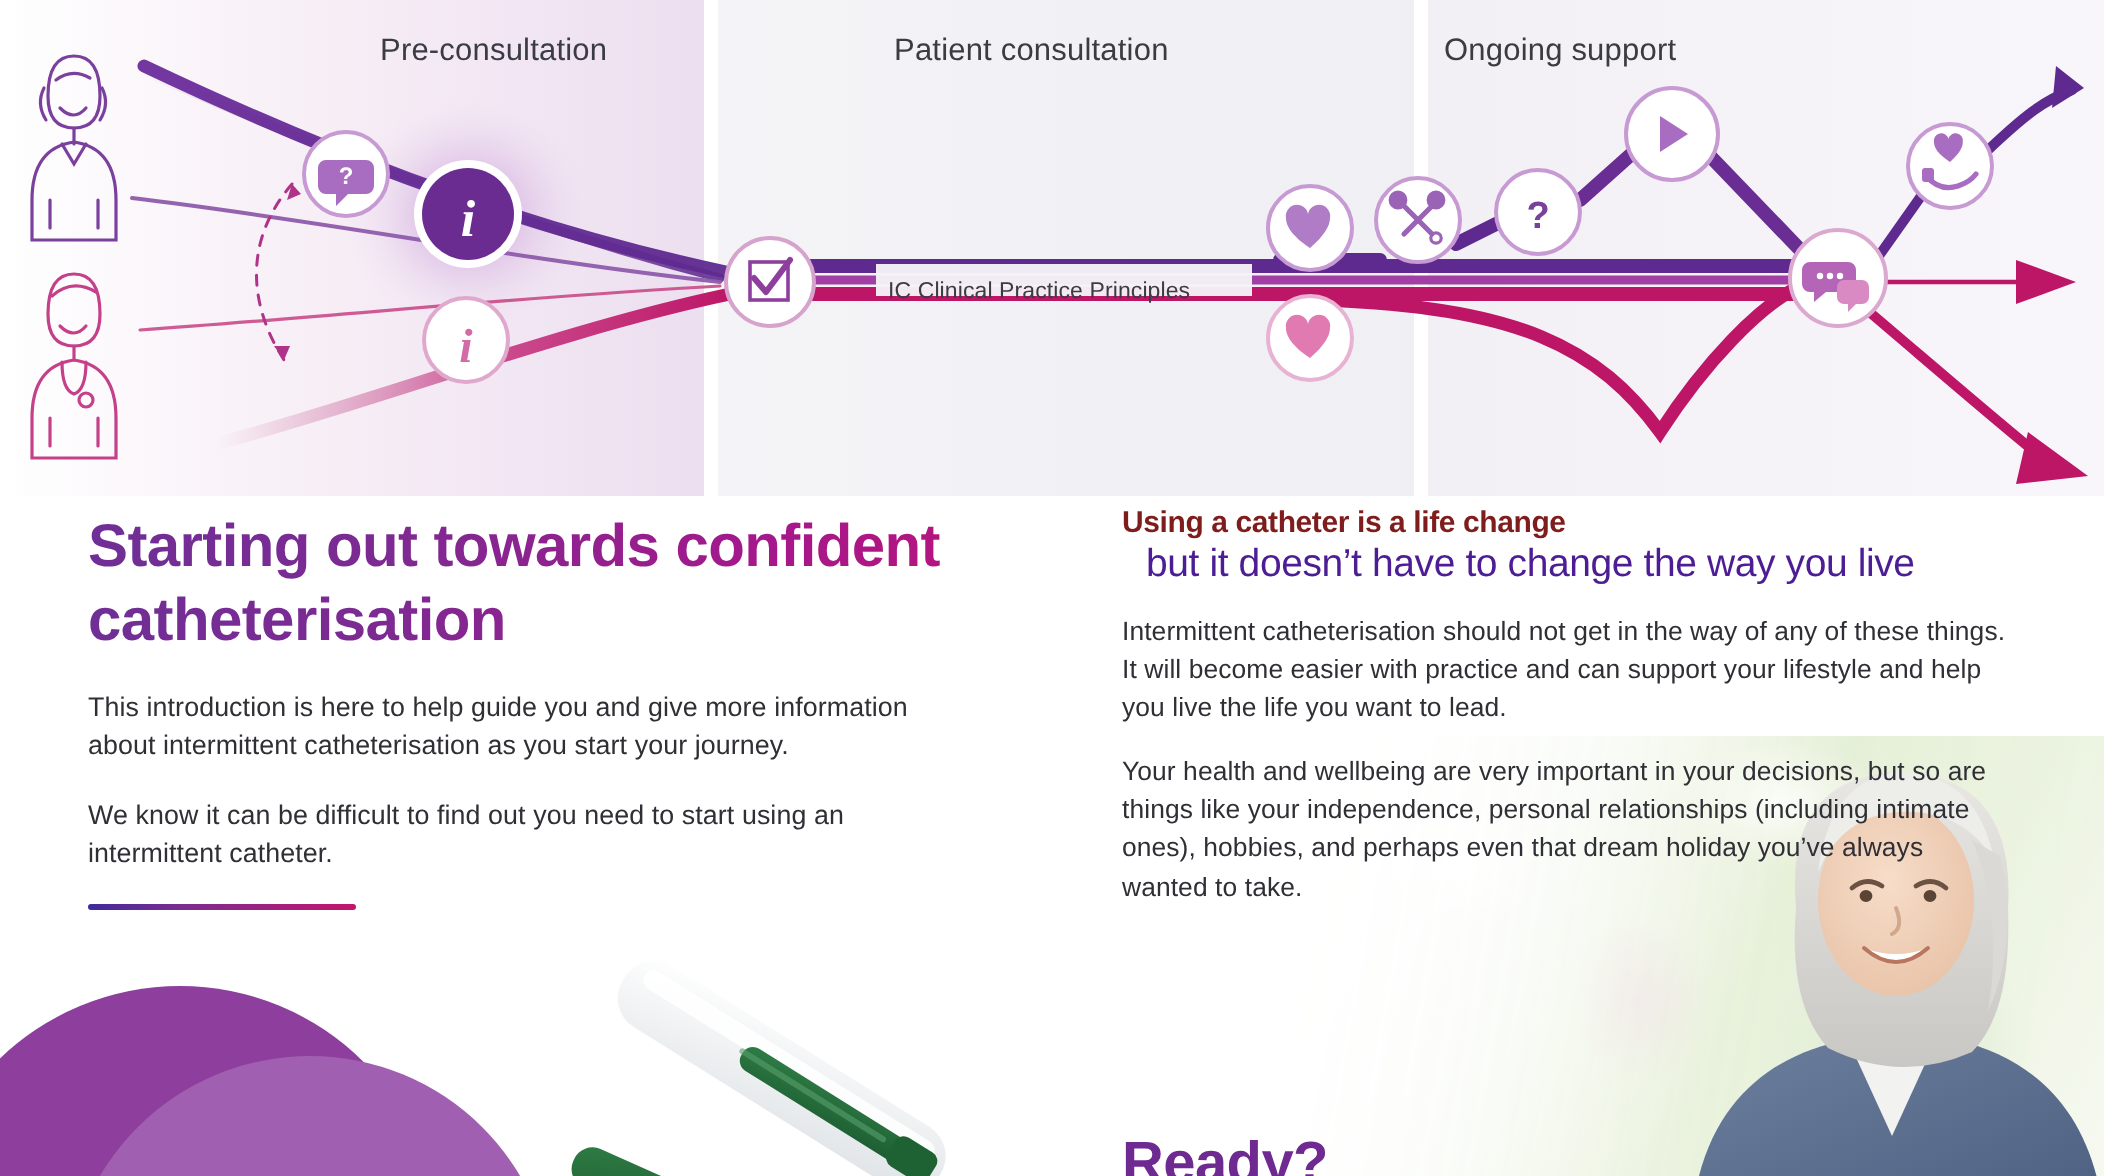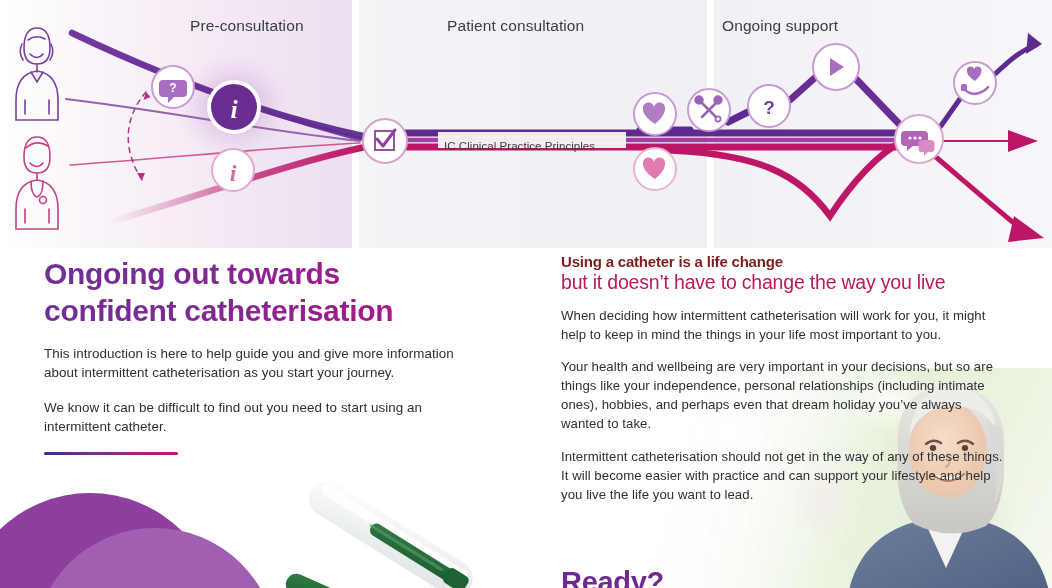--- a/index.html
+++ b/index.html
@@ -144,22 +144,23 @@
     display: block;
     font-size: 15px;
     font-weight: bold;
     color: #7f1d1d;
     line-height: 1.2;
   }
   h2.sub-title .l2 {
     display: block;
     font-size: 19.5px;
     font-weight: normal;
-    color: #be185d;
+    color: #4c1d95;
     line-height: 1.22;
+    margin-left: 12px;
   }
 
   .col-right .body-p { margin-bottom: 13px; font-size: 13.2px; line-height: 1.45; }
 
   h2.ready {
     position: absolute;
     left: 561px;
     top: 318px;
     font-size: 29px;
     font-weight: bold;
@@ -423,31 +424,30 @@
         <rect x="98" y="64" width="96" height="13" rx="6" fill="url(#greenTip)"></rect>
         <rect x="186" y="62" width="24" height="17" rx="5" fill="#1e6234"></rect>
         <rect x="96" y="68" width="86" height="3" rx="1.5" fill="#57a06c" opacity=".6"></rect>
       </g>
       <g transform="rotate(24 40 124)">
         <rect x="14" y="112" width="58" height="21" rx="10" fill="url(#greenTip)"></rect>
       </g>
     </svg>
 
     <div class="col-left">
-      <h1 class="main-title">Ongoing out towards confident catheterisation</h1>
+      <h1 class="main-title">Starting out towards confident catheterisation</h1>
       <p class="body-p">This introduction is here to help guide you and give more information about intermittent catheterisation as you start your journey.</p>
       <p class="body-p">We know it can be difficult to find out you need to start using an intermittent catheter.</p>
       <div class="rule-gradient"></div>
     </div>
 
     <div class="col-right">
       <h2 class="sub-title">
         <span class="l1">Using a catheter is a life change</span>
         <span class="l2">but it doesn’t have to change the way you live</span>
       </h2>
-      <p class="body-p">When deciding how intermittent catheterisation will work for you, it might help to keep in mind the things in your life most important to you.</p>
+      <p class="body-p">Intermittent catheterisation should not get in the way of any of these things. It will become easier with practice and can support your lifestyle and help you live the life you want to lead.</p>
       <p class="body-p">Your health and wellbeing are very important in your decisions, but so are things like your independence, personal relationships (including intimate ones), hobbies, and perhaps even that dream holiday you’ve always wanted to take.</p>
-      <p class="body-p">Intermittent catheterisation should not get in the way of any of these things. It will become easier with practice and can support your lifestyle and help you live the life you want to lead.</p>
     </div>
 
     <h2 class="ready">Ready?</h2>
   </div>
 </div>
 
 </body></html>

